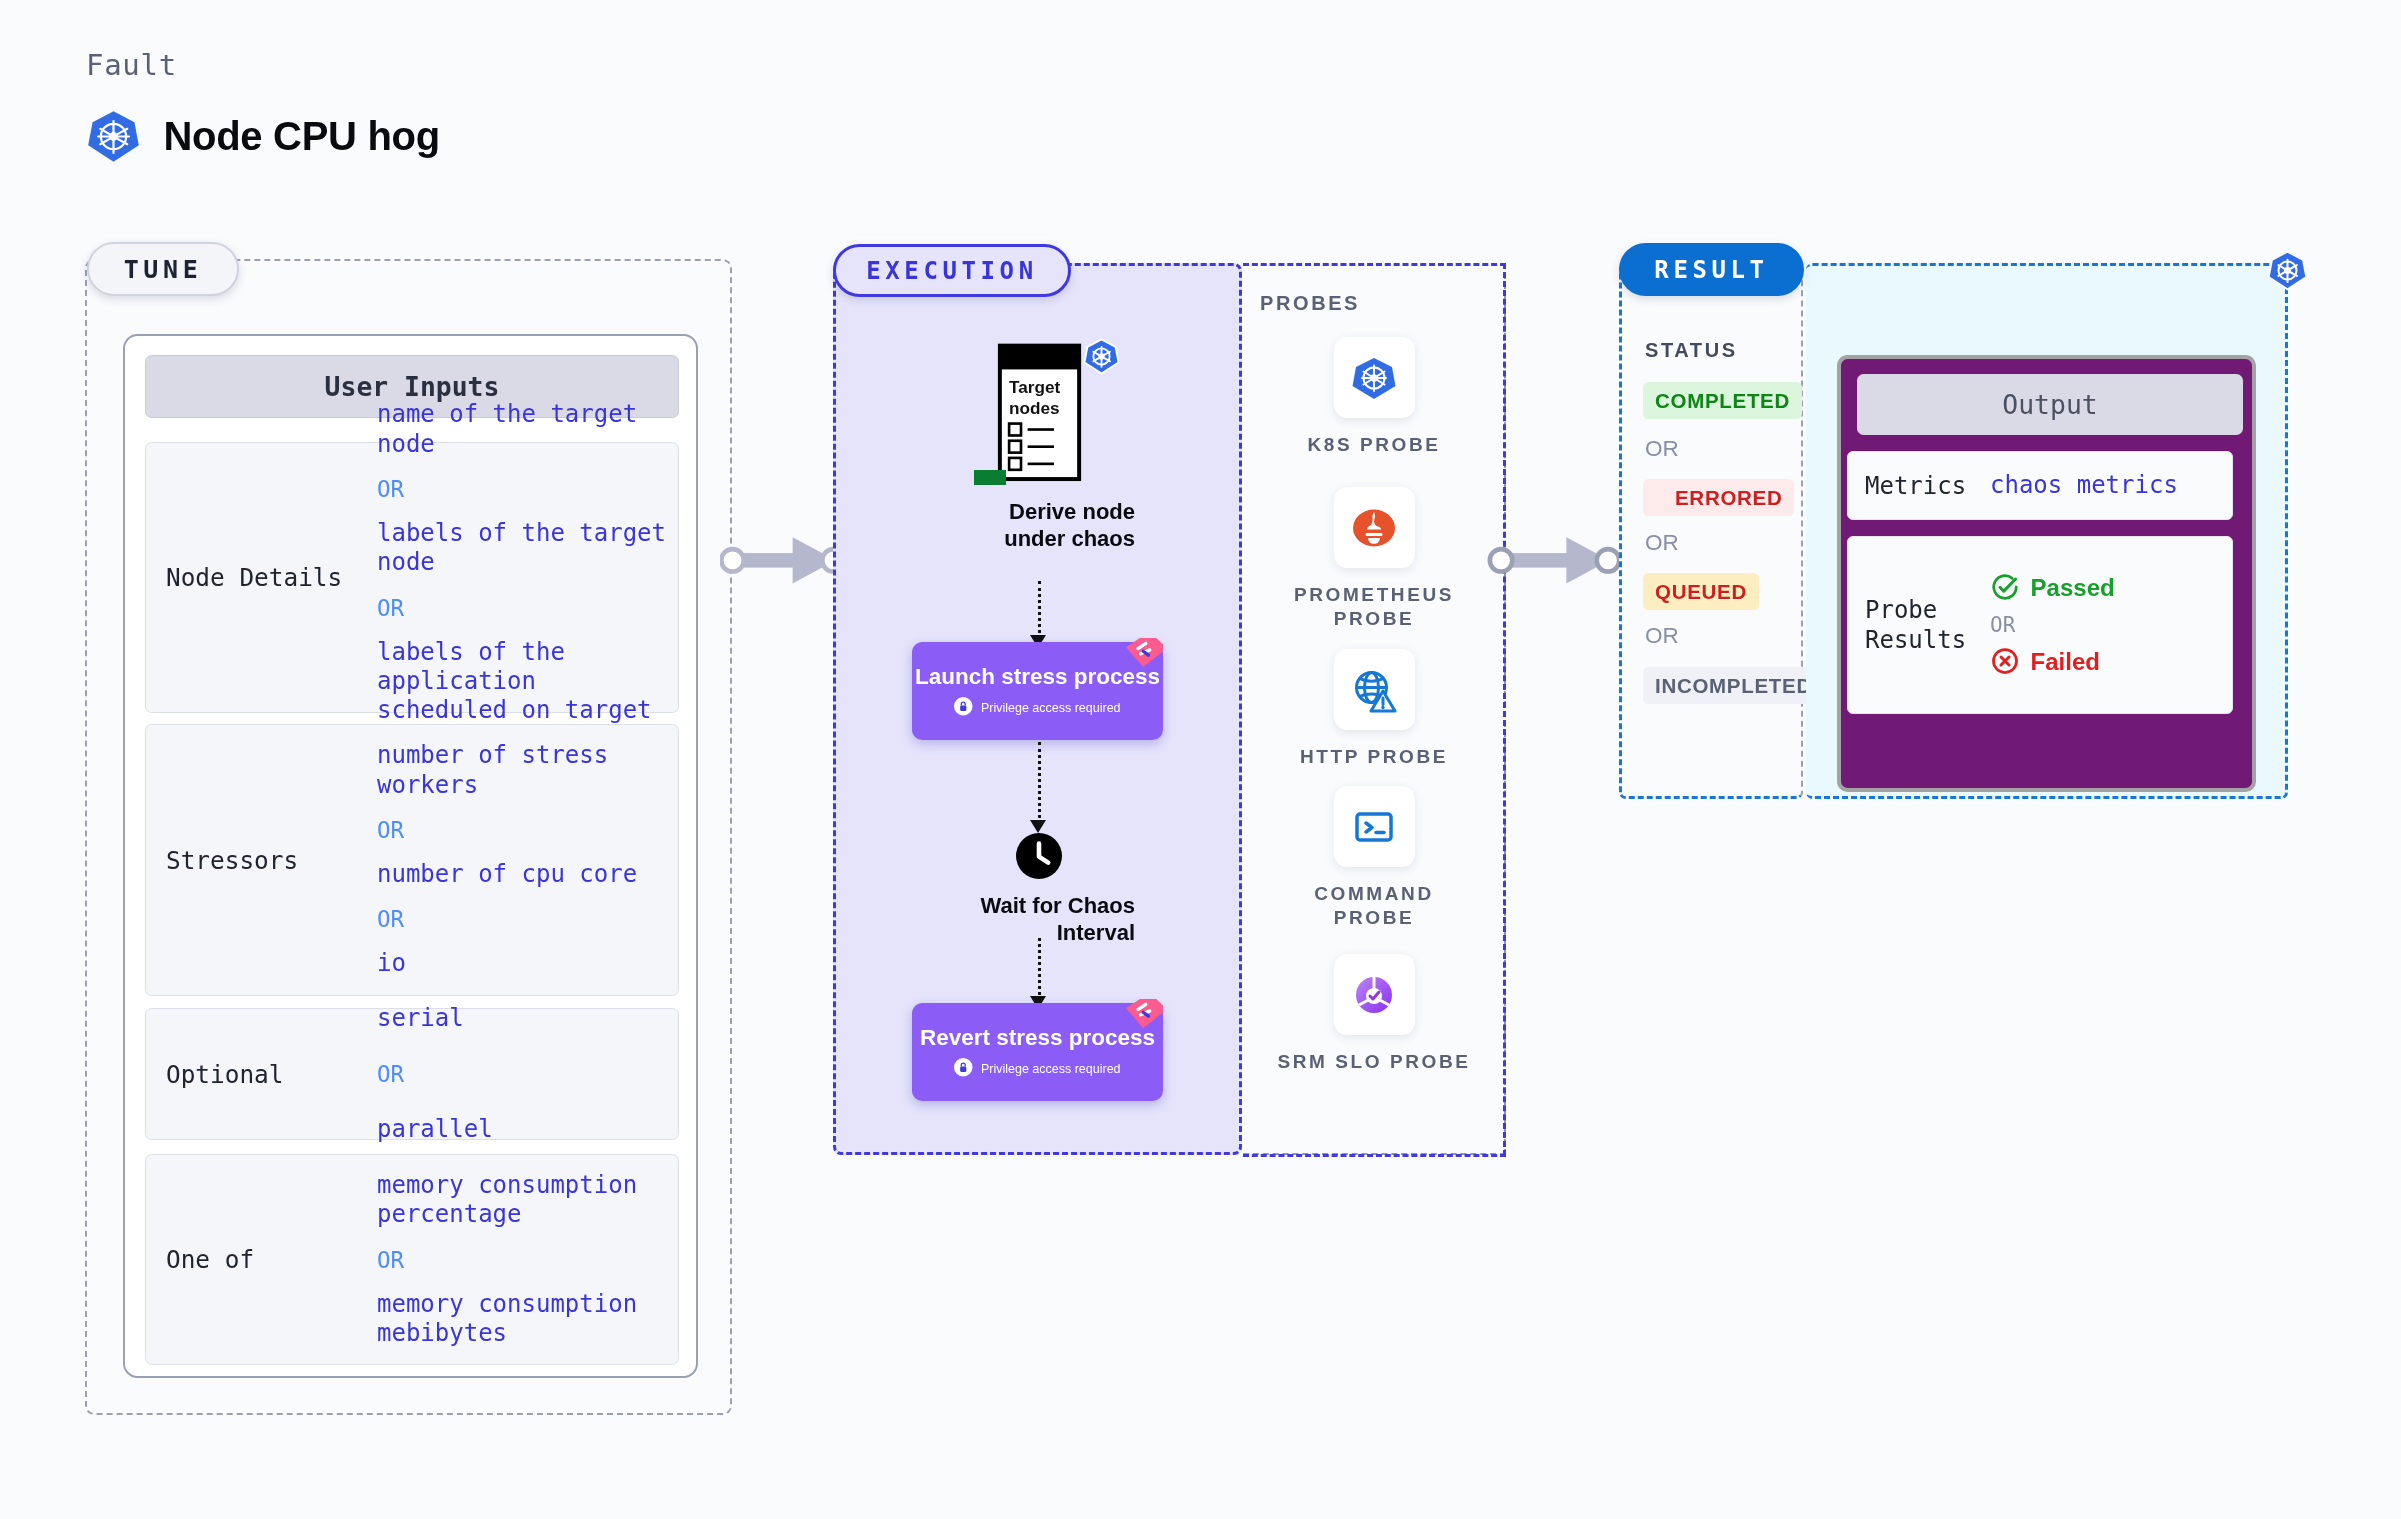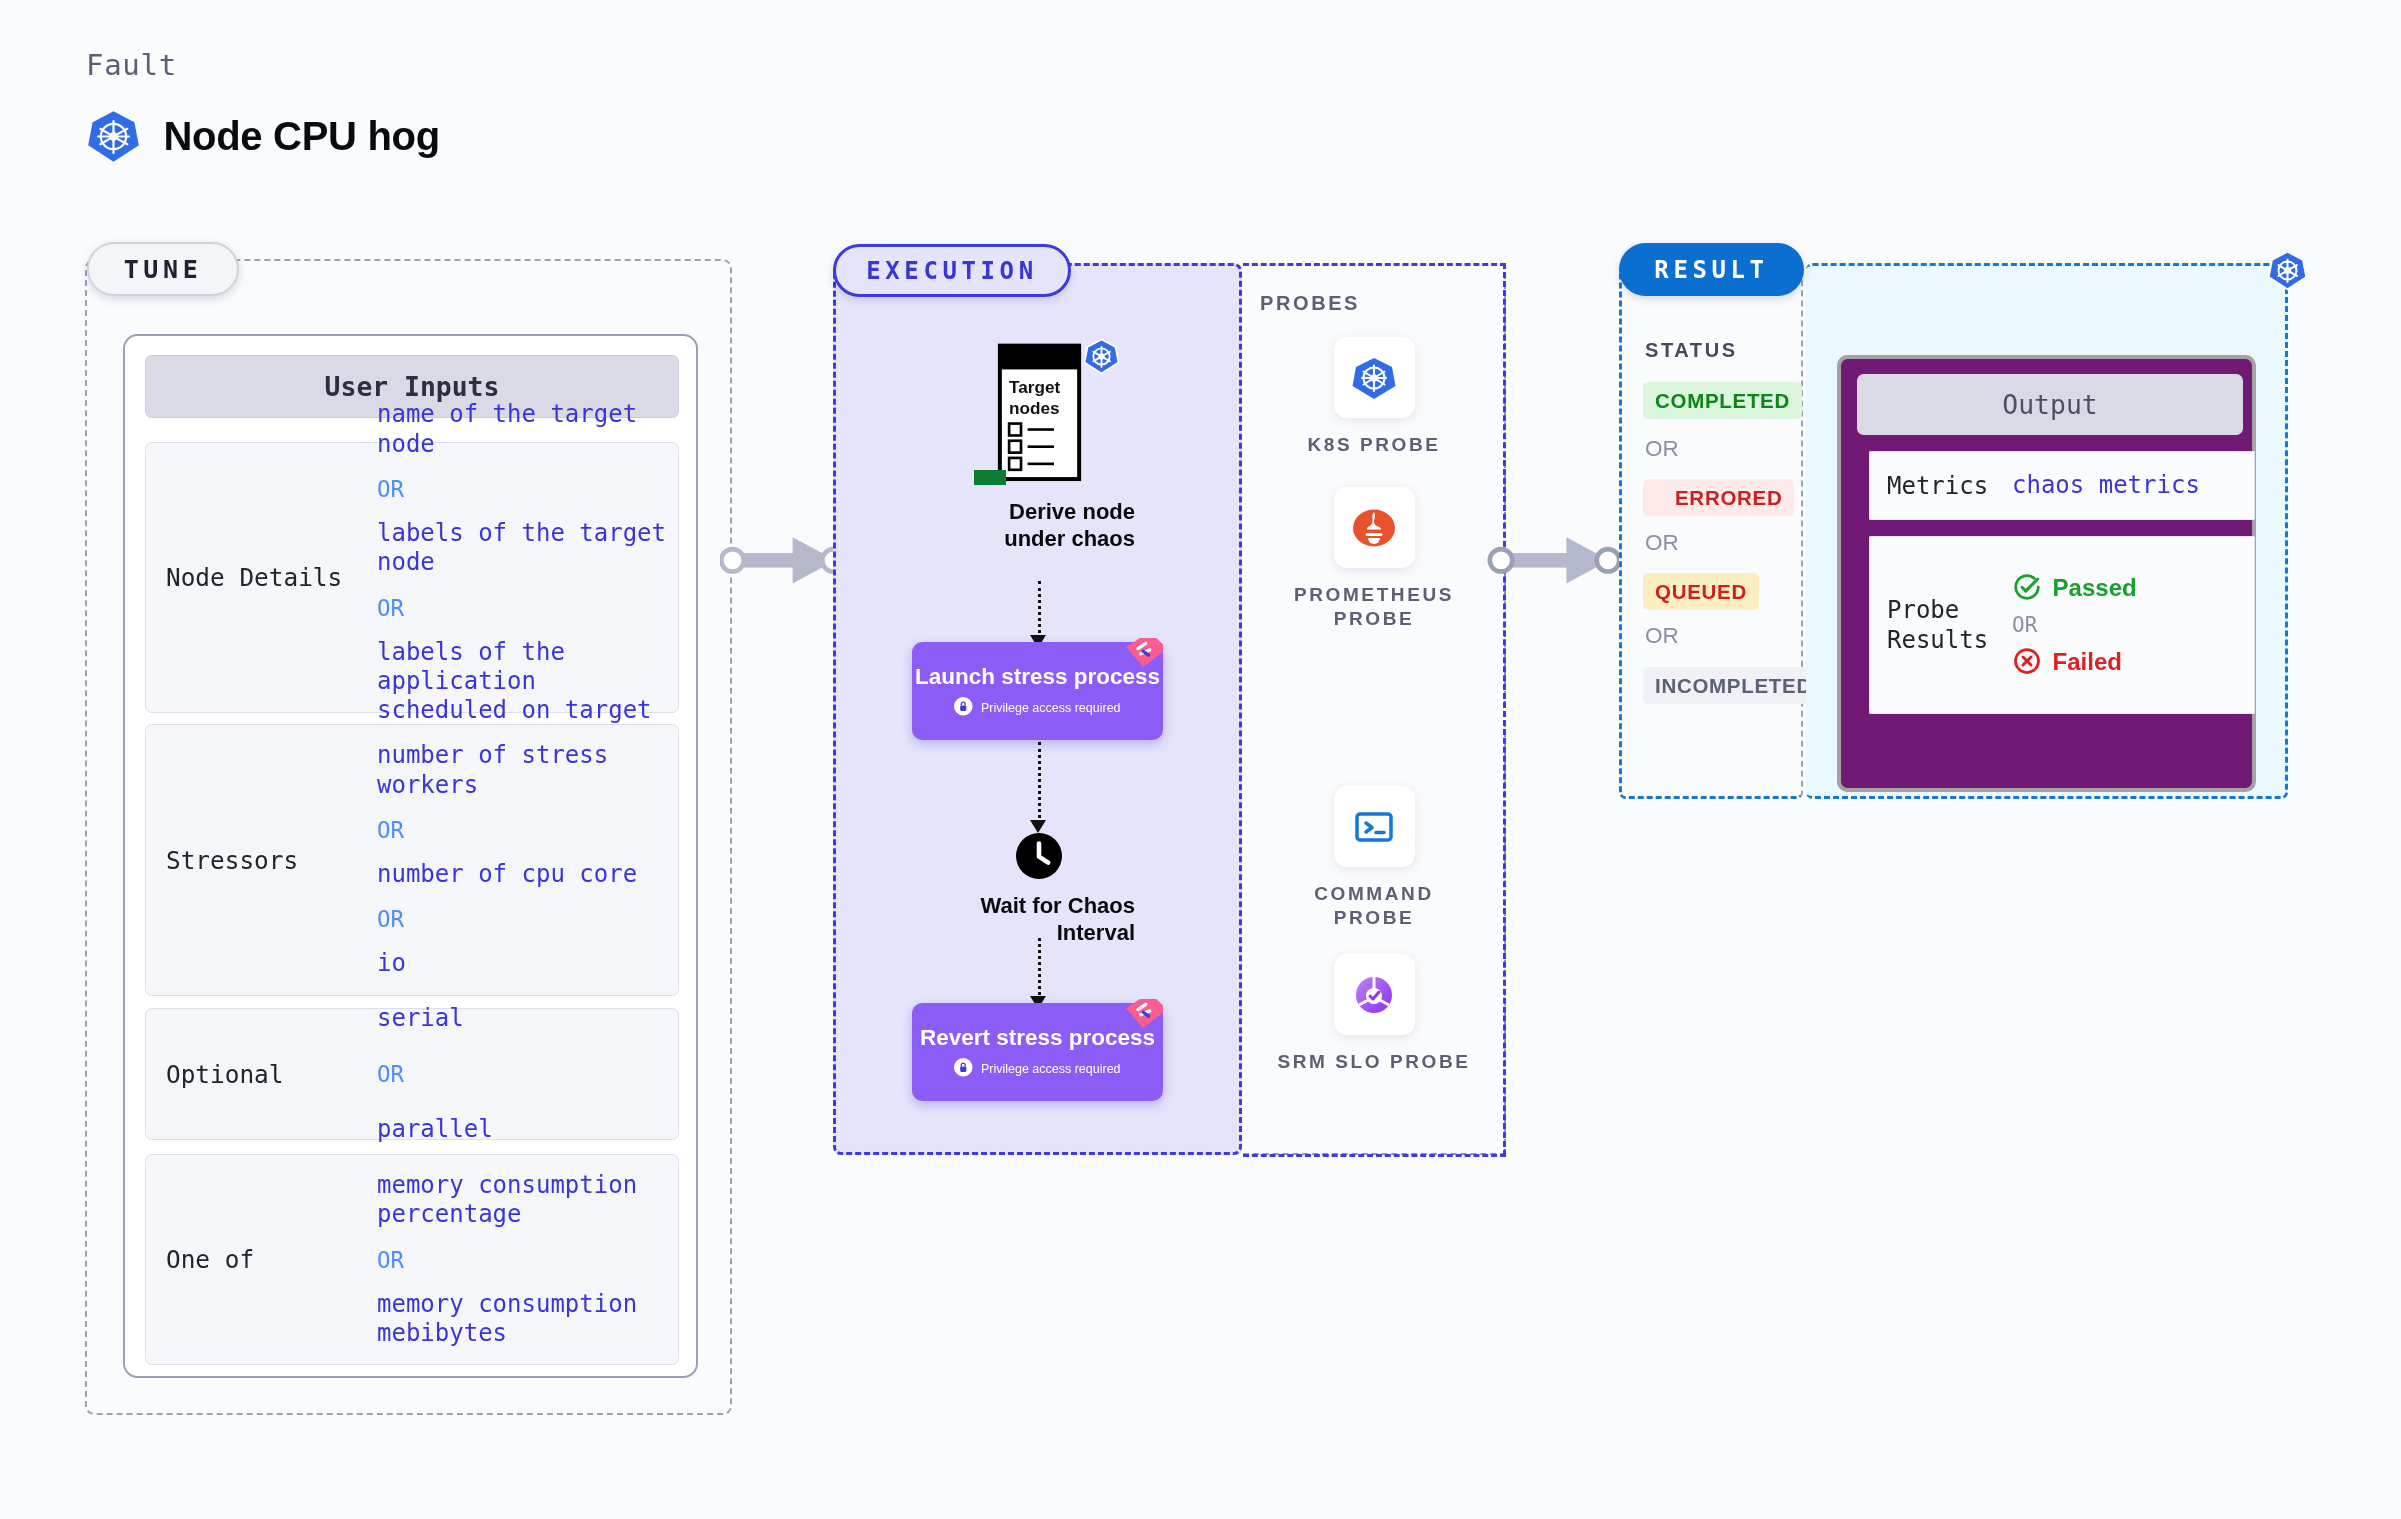--- a/index.html
+++ b/index.html
@@ -117,22 +117,22 @@
     position: absolute; left: 1837px; top: 355px; width: 419px; height: 437px;
     background: #701a75; border: 4px solid #a3a3a3; border-radius: 10.6px;
   }
   .out-head {
     position: absolute; left: 16px; top: 14.5px; width: 386px; height: 61px;
     background: #d9dae6; border-radius: 6.6px;
     display: flex; align-items: center; justify-content: center;
     font-family: "DejaVu Sans Mono", monospace; font-size: 26.4px; color: #4b5163;
   }
   .out-row {
-    position: absolute; left: 28px; width: 386px;
-    background: #fafbfd; border: 1.3px solid #e2e5ed; border-radius: 1px;
+    position: absolute; left: 6px; width: 386px;
+    background: #fafbfd; border: 1.3px solid #e2e5ed; border-radius: 6px;
     display: flex; align-items: center;
   }
   .out-label { width: 142px; padding-left: 17px;
     font-family: "DejaVu Sans Mono", monospace; font-size: 24px; color: #20242e; line-height: 1.25; }
 
   
   .exec-node { position: absolute; display: flex; flex-direction: column; align-items: center; }
   .node-cap { font-size: 22px; font-weight: bold; color: #090b0e; text-align: right; line-height: 1.24; margin-top: 10.6px; }
   .stress-box {
     position: absolute; width: 251px; height: 98px; border-radius: 10.6px;
@@ -364,20 +364,37 @@
       <svg width="50" height="50" viewBox="0 0 100 100">
         <ellipse cx="50" cy="50" rx="42" ry="37" fill="#e6522c"></ellipse>
         <path d="M50 18c6 11-4 16 2 25 4 6 12 3 12 10H36c0-8 8-5 10-13 3-9-2-13 4-22z" fill="#fff"></path>
         <rect x="33" y="60" width="34" height="6" rx="3" fill="#fff"></rect>
         <path d="M38 70h24a12 12 0 0 1-24 0z" fill="#fff"></path>
       </svg>
     </div>
     <div class="probe-label">PROMETHEUS PROBE</div>
   </div>
 
+  <div class="probe" style="left:1275px; top:649px;">
+    <div class="probe-icon">
+      <svg width="50" height="50" viewBox="0 0 100 100">
+        <g stroke="#1478d4" stroke-width="6" fill="none">
+          <circle cx="45" cy="45" r="30"></circle>
+          <ellipse cx="45" cy="45" rx="14" ry="30"></ellipse>
+          <line x1="15" y1="45" x2="75" y2="45"></line>
+          <path d="M22 27c12 7 34 7 46 0"></path>
+            <path d="M22 63c12-7 34-7 46 0"></path>
+        </g>
+        <path d="M68 52 L92 92 H44 Z" fill="#fff" stroke="#1478d4" stroke-width="6" stroke-linejoin="round"></path>
+        <line x1="68" y1="66" x2="68" y2="79" stroke="#1478d4" stroke-width="6" stroke-linecap="round"></line>
+        <circle cx="68" cy="85" r="3.4" fill="#1478d4"></circle>
+      </svg>
+    </div>
+    <div class="probe-label">HTTP PROBE</div>
+  </div>
 
   <div class="probe" style="left:1275px; top:786px;">
     <div class="probe-icon">
       <svg width="50" height="50" viewBox="0 0 100 100">
         <rect x="16" y="24" width="68" height="52" rx="6" fill="none" stroke="#1478d4" stroke-width="7"></rect>
         <path d="M34 42 L46 51 L34 60" fill="none" stroke="#1478d4" stroke-width="7" stroke-linecap="round" stroke-linejoin="round"></path>
         <line x1="54" y1="61" x2="70" y2="61" stroke="#1478d4" stroke-width="7" stroke-linecap="round"></line>
       </svg>
     </div>
     <div class="probe-label">COMMAND PROBE</div>

